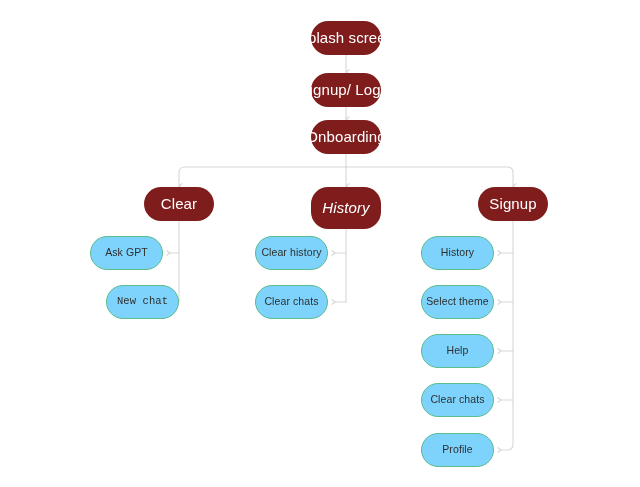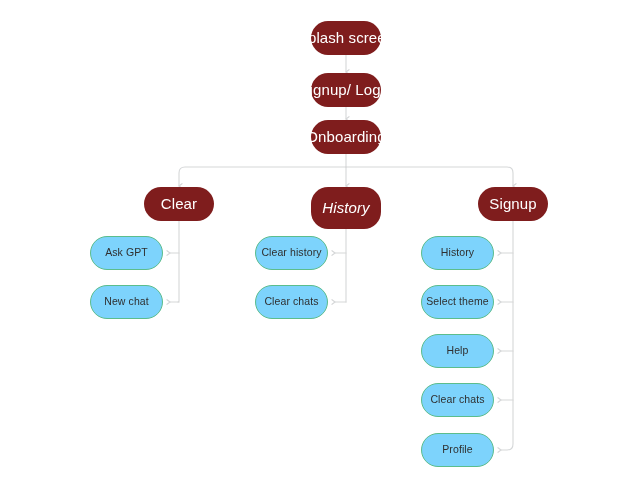--- a/index.html
+++ b/index.html
@@ -124,21 +124,21 @@
   </div>
 
   <div class="node primary" style="left:478px; top:187px; width:70px; height:34px;">
     <span>Signup</span>
   </div>
 
   <div class="node leaf" style="left:90px; top:236px; width:73px; height:34px;">
     <span>Ask GPT</span>
   </div>
 
-  <div class="node leaf" style="left:90px; top:285px; width:73px; height:34px;">
+  <div class="node leaf" style="left:106px; top:285px; width:73px; height:34px;font-family:Liberation Mono, monospace;">
     <span>New chat</span>
   </div>
 
   <div class="node leaf" style="left:255px; top:236px; width:73px; height:34px;">
     <span>Clear history</span>
   </div>
 
   <div class="node leaf" style="left:255px; top:285px; width:73px; height:34px;">
     <span>Clear chats</span>
   </div>

